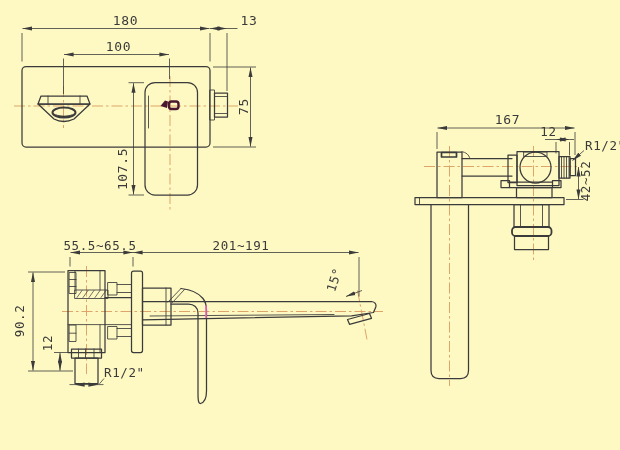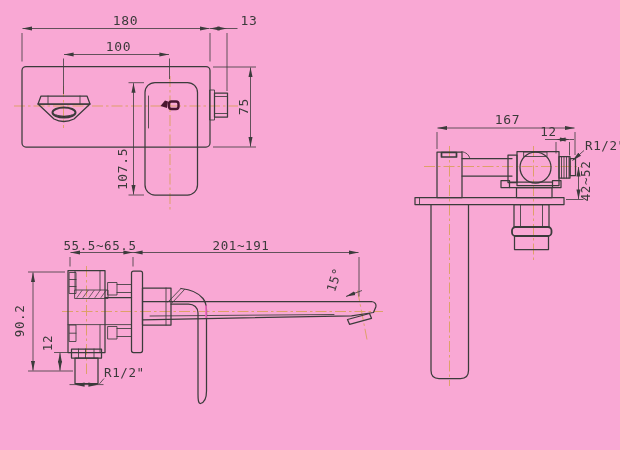--- a/index.html
+++ b/index.html
@@ -2,21 +2,21 @@
 <html style="--line: #3b3b3b; --cl: #dc9f63; --pink: #f466c3; --logo: #4a1630;"><head>
 <meta charset="utf-8">
 <style>
   :root{
     --line:#3b3b3b;
     --cl:#dc9f63;
     --pink:#f466c3;
     --logo:#4a1630;
   }
   html,body{margin:0;padding:0;background:#ffffff;}
-  .stage{width:620px;height:450px;position:relative;background:#f9a8d4;overflow:hidden;}
+  .stage{width:620px;height:450px;position:relative;background:#fef9c3;overflow:hidden;}
   svg{display:block}
   .ol{fill:none;stroke:var(--line);stroke-width:1.25;stroke-linejoin:round;stroke-linecap:round;}
   .thin{stroke-width:0.85;}
   .thk{stroke-width:2;}
   .dim{fill:none;stroke:var(--line);stroke-width:0.8;stroke-linecap:butt;}
   .cl{fill:none;stroke:var(--cl);stroke-width:0.95;stroke-dasharray:11 3 2.5 3;}
   .pink{stroke:var(--pink);stroke-width:1.6;}
   .t{font-family:"DejaVu Sans Mono","Liberation Mono",monospace;font-size:13px;fill:#3a3a3a;letter-spacing:0.6px;}
   .ts{font-size:12.5px;}
   .hatch{stroke:var(--line);stroke-width:0.7;}

